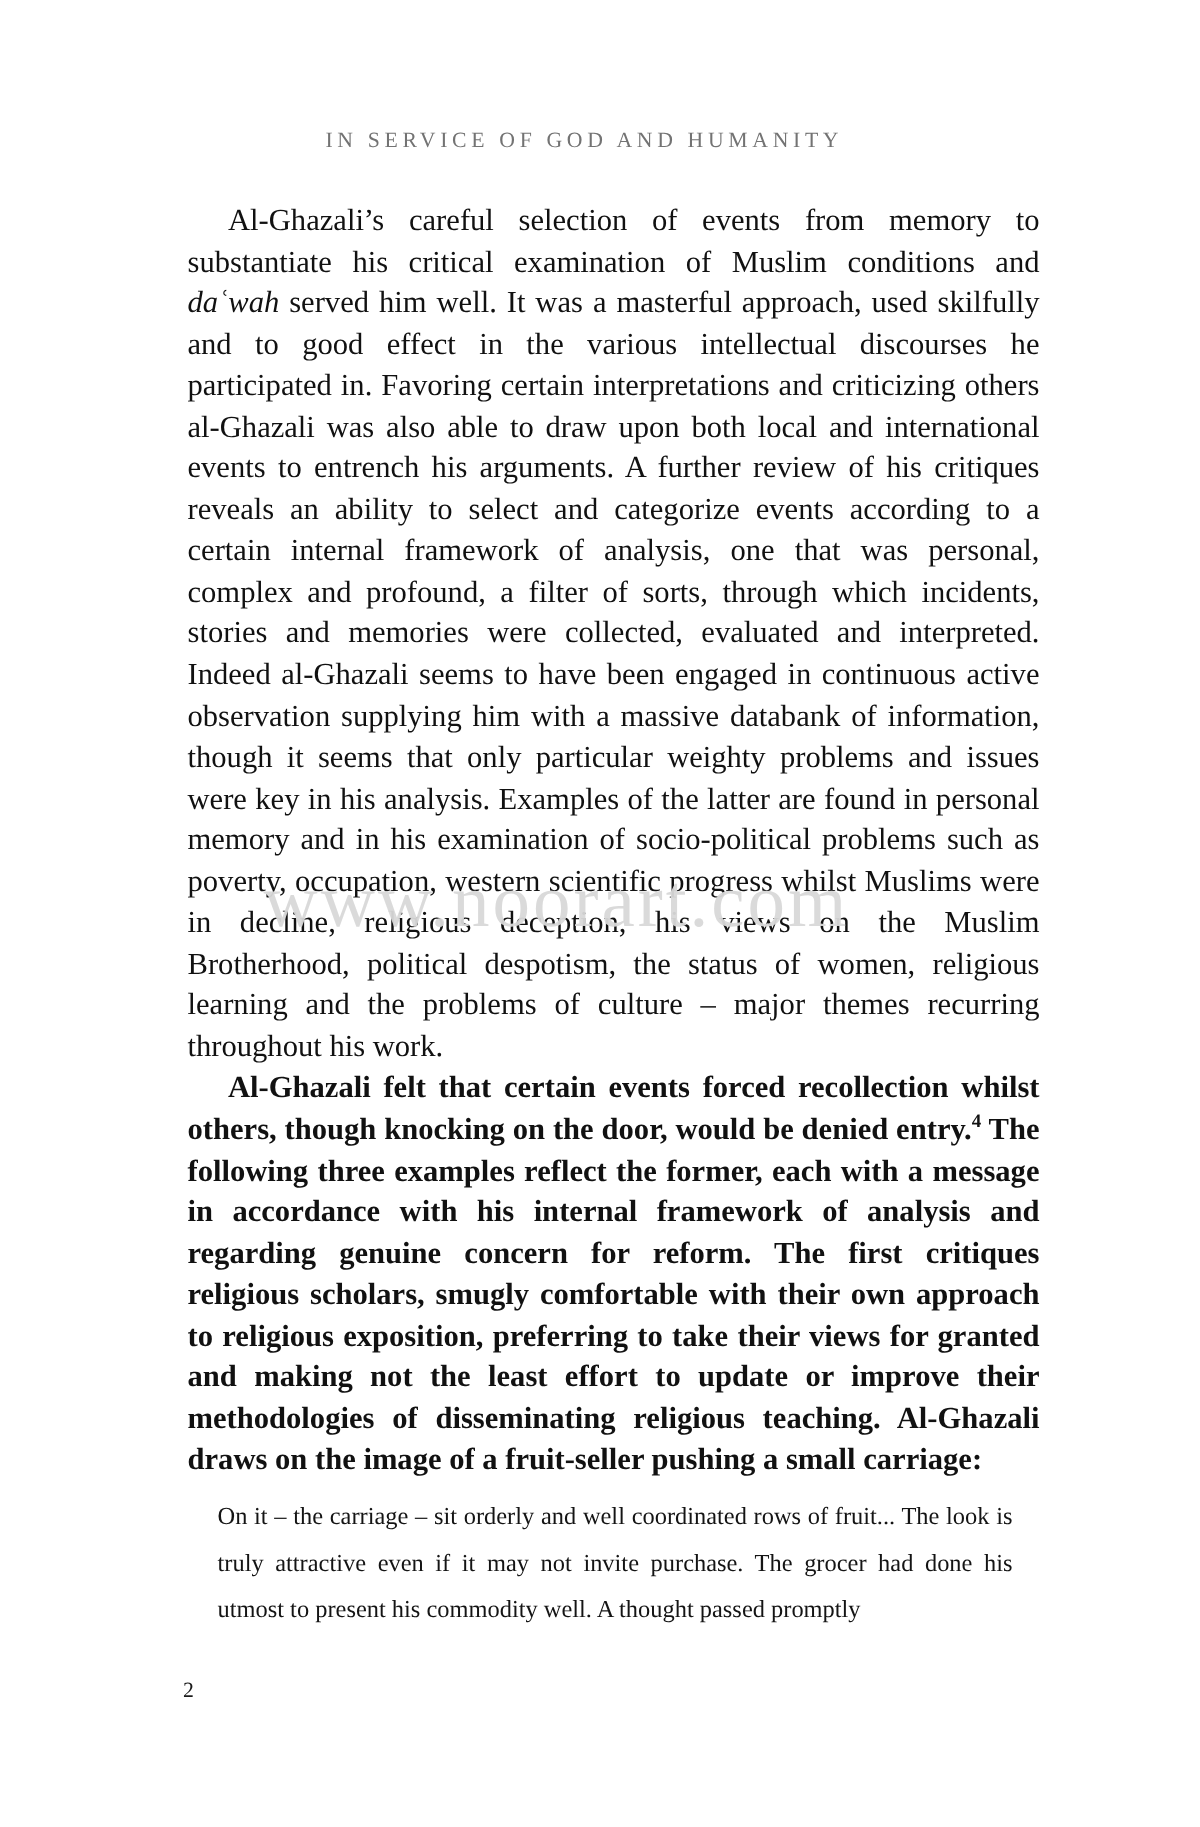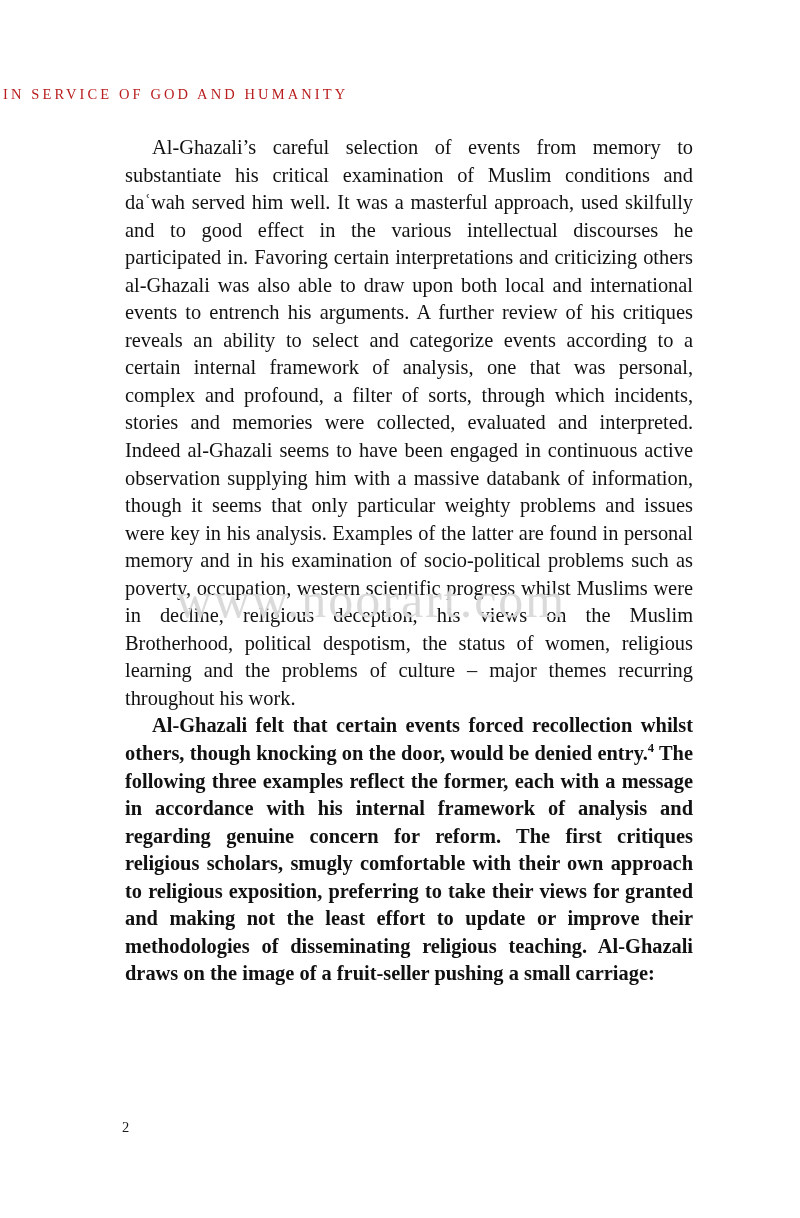--- a/index.html
+++ b/index.html
@@ -24,24 +24,24 @@
     width: 800px;
     height: 1218px;
   }
 
   
   .running-head {
     position: absolute;
     top: 86px;
     left: 0;
     width: 776px;
-    text-align: left;
+    text-align: center;
     font-size: 14.5px;
     letter-spacing: 3.1px;
-    color: #b91c1c;
+    color: #737373;
     text-indent: 3.1px;
     white-space: nowrap;
   }
 
   
   .textblock {
     position: absolute;
     top: 134px;
     left: 125px;
     width: 568px;
@@ -57,20 +57,21 @@
     color: #111111;
     hyphens: none;
   }
 
   p.body.tight {
     text-indent: 27px;
     font-weight: bold;
   }
 
   .it {
+    font-style: italic;
   }
 
   sup.fn {
     font-size: 0.62em;
     vertical-align: super;
     line-height: 0;
   }
 
   
   .blockquote {
@@ -125,18 +126,21 @@
   <div class="running-head">IN SERVICE OF GOD AND HUMANITY</div>
 
   <div class="textblock">
 
     <p class="body"><span>Al-Ghazali’s careful selection of events from memory to substantiate his critical examination of Muslim conditions and </span><span class="it">daʿwah</span><span> served him well. It was a masterful approach, used skilfully and to good effect in the various intellectual discourses he participated in. Favoring certain interpretations and criticizing others al-Ghazali was also able to draw upon both local and international events to entrench his arguments. A further review of his critiques reveals an ability to select and categorize events according to a certain internal framework of analysis, one that was personal, complex and profound, a filter of sorts, through which incidents, stories and memories were collected, evaluated and interpreted. Indeed al-Ghazali seems to have been engaged in continuous active observation supplying him with a massive databank of information, though it seems that only particular weighty problems and issues were key in his analysis. Examples of the latter are found in personal memory and in his examination of socio-political problems such as poverty, occupation, western scientific progress whilst Muslims were in decline, religious deception, his views on the Muslim Brotherhood, political despotism, the status of women, religious learning and the problems of culture – major themes recurring throughout his work.</span></p>
 
     <p class="body tight"><span>Al-Ghazali felt that certain events forced recollection whilst others, though knocking on the door, would be denied entry.</span><sup class="fn">4</sup><span> The following three examples reflect the former, each with a message in accordance with his internal framework of analysis and regarding genuine concern for reform. The first critiques religious scholars, smugly comfortable with their own approach to religious exposition, preferring to take their views for granted and making not the least effort to update or improve their methodologies of disseminating religious teaching. Al-Ghazali draws on the image of a fruit-seller pushing a small carriage:</span></p>
 
   </div>
 
+  <blockquote class="blockquote">
+    <p>On it – the carriage – sit orderly and well coordinated rows of fruit... The look is truly attractive even if it may not invite purchase. The grocer had done his utmost to present his commodity well. A thought passed promptly</p>
+  </blockquote>
 
   <div class="folio">2</div>
 
   <div class="watermark">www.noorart.com</div>
 
 </div>
 
 </body></html>

